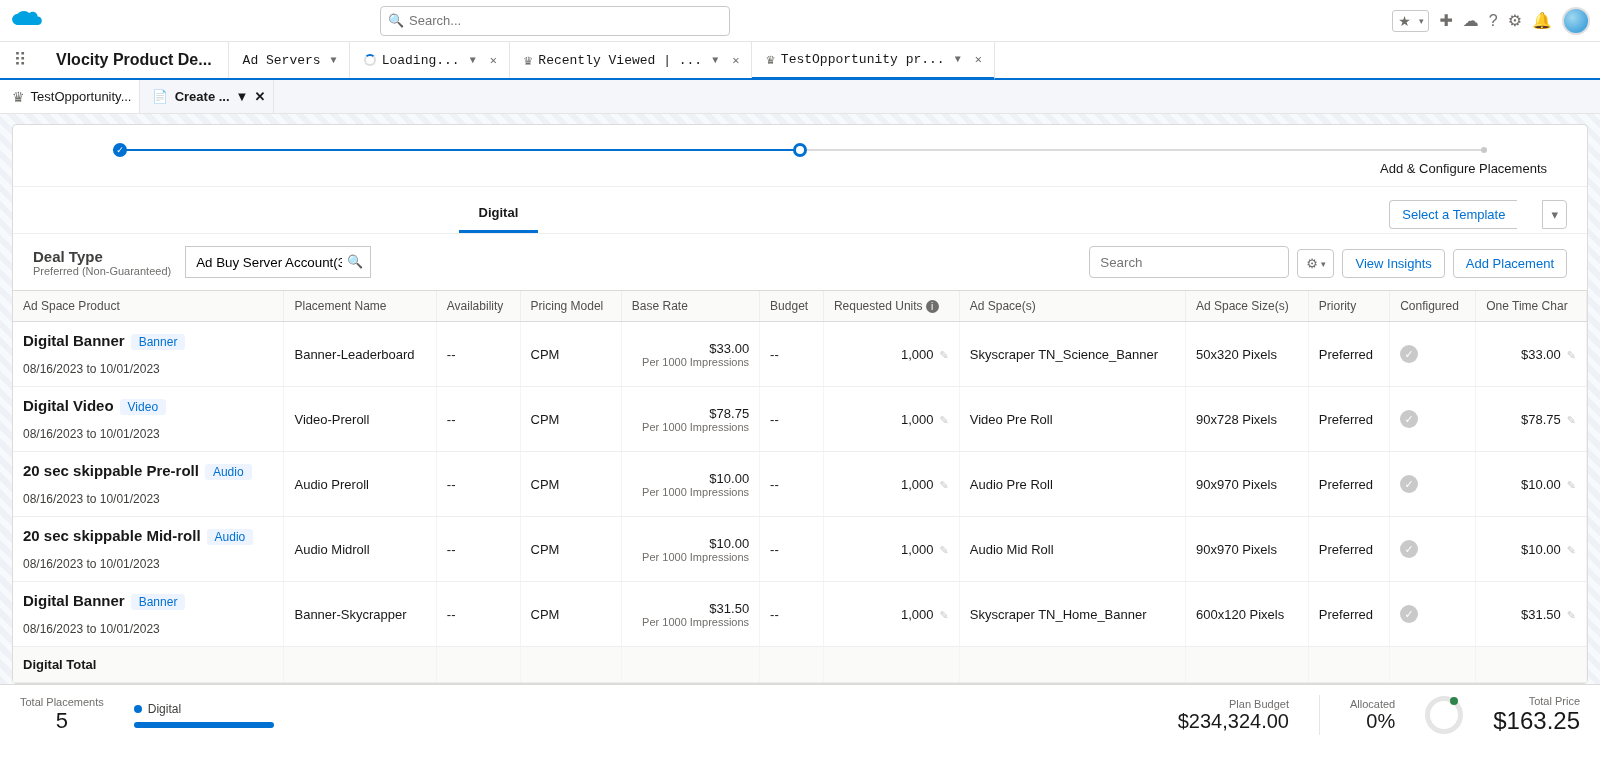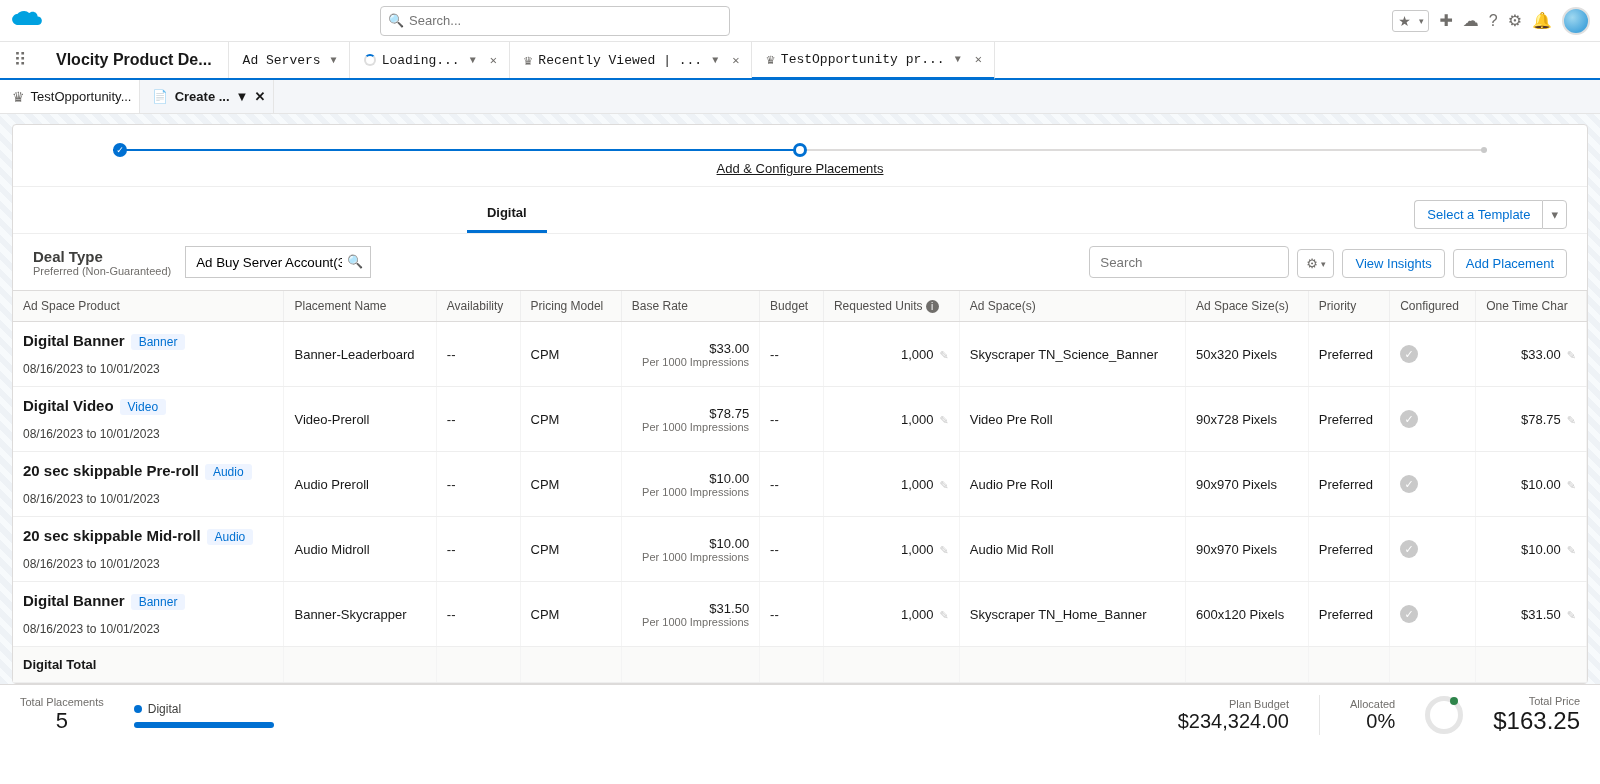--- a/index.html
+++ b/index.html
@@ -22,32 +22,32 @@
 .nav-tab.active { background:#fff; border-bottom:3px solid #0070d2; margin-bottom:-2px; }
 .nav-tab .chev { font-size:10px; color:#706e6b; padding:0 4px;}
 .nav-tab .x { font-size:12px; color:#706e6b; padding:0 4px;}
 .crown { color:#706e6b; font-size:14px;}
 .spinner { display:inline-block; width:12px; height:12px; border:2px solid #ddd; border-top-color:#0070d2; border-radius:50%;}
 .subtabs { display:flex; height:34px; border-bottom:1px solid #e5e5e5; background:#f4f6f9;}
 .subtab { display:flex; align-items:center; padding:0 8px 0 12px; border-right:1px solid #e5e5e5; gap:6px; background:#fff; cursor:pointer; font-size:13px;}
 .subtab.active { background:#f4f6f9; font-weight:600;}
 .content-shell { background: repeating-linear-gradient(45deg,#eef2f6,#eef2f6 6px,#f7fafc 6px,#f7fafc 12px); padding: 10px 4px 0;}
 .panel { background:#fff; border:1px solid #dddbda; border-radius:4px; margin:0 8px; }
-.stepper { padding: 24px 40px 10px; text-align:center; border-bottom:1px solid #eee;text-decoration:underline;}
+.stepper { padding: 24px 40px 10px; text-align:right; border-bottom:1px solid #eee;}
 .step-line { position:relative; height:2px; background:#dddbda; margin:0 60px 10px;}
 .step-line .done { width:50%; height:2px; background:#0070d2; position:absolute; left:0;}
 .dot { position:absolute; top:-6px; width:14px; height:14px; border-radius:50%; background:#fff;}
 .dot.d1 { left:0; background:#0070d2; display:flex; align-items:center; justify-content:center;}
 .dot.d1::after { content:"✓"; color:#fff; font-size:9px;}
 .dot.d2 { left:50%; margin-left:-7px; border:3px solid #0070d2;}
 .dot.d3 { right:0; width:6px; height:6px; background:#c9c9c9; top:-2px;}
 .step-label { font-size:13px; color:#181818; margin-top:8px;}
 .tab-row { display:flex; align-items:center; border-bottom:1px solid #eee; padding:8px 20px 0;}
 .tab-row .ptab { padding:10px 20px; font-weight:600; border-bottom:3px solid #0070d2; margin:0 auto;}
-.tmpl-btn { margin-left:auto; display:flex;}
+.tmpl-btn { margin-left:auto; display:flex;gap:25px;}
 .btn { border:1px solid #c9c9c9; background:#fff; padding:6px 12px; border-radius:4px; font-size:13px; cursor:pointer; color:#0070d2;}
 .btn.split { border-right:0; border-radius:4px 0 0 4px;}
 .btn.caret { border-radius:0 4px 4px 0; padding:6px 8px; color:#706e6b;}
 .deal-row { display:flex; align-items:center; padding:12px 20px; gap:14px; flex-wrap:wrap;}
 .deal-type .lbl { font-weight:600; font-size:15px; color:#3e3e3c;}
 .deal-type .sub { font-size:11px; color:#706e6b;}
 .acct-search { position:relative; }
 .acct-search input { width:186px; height:32px; border:1px solid #c9c9c9; border-radius:0; padding:0 28px 0 10px;}
 .acct-search .ic { position:absolute; right:8px; top:8px; color:#706e6b;}
 .deal-right { margin-left:auto; display:flex; gap:8px; align-items:flex-end;}

